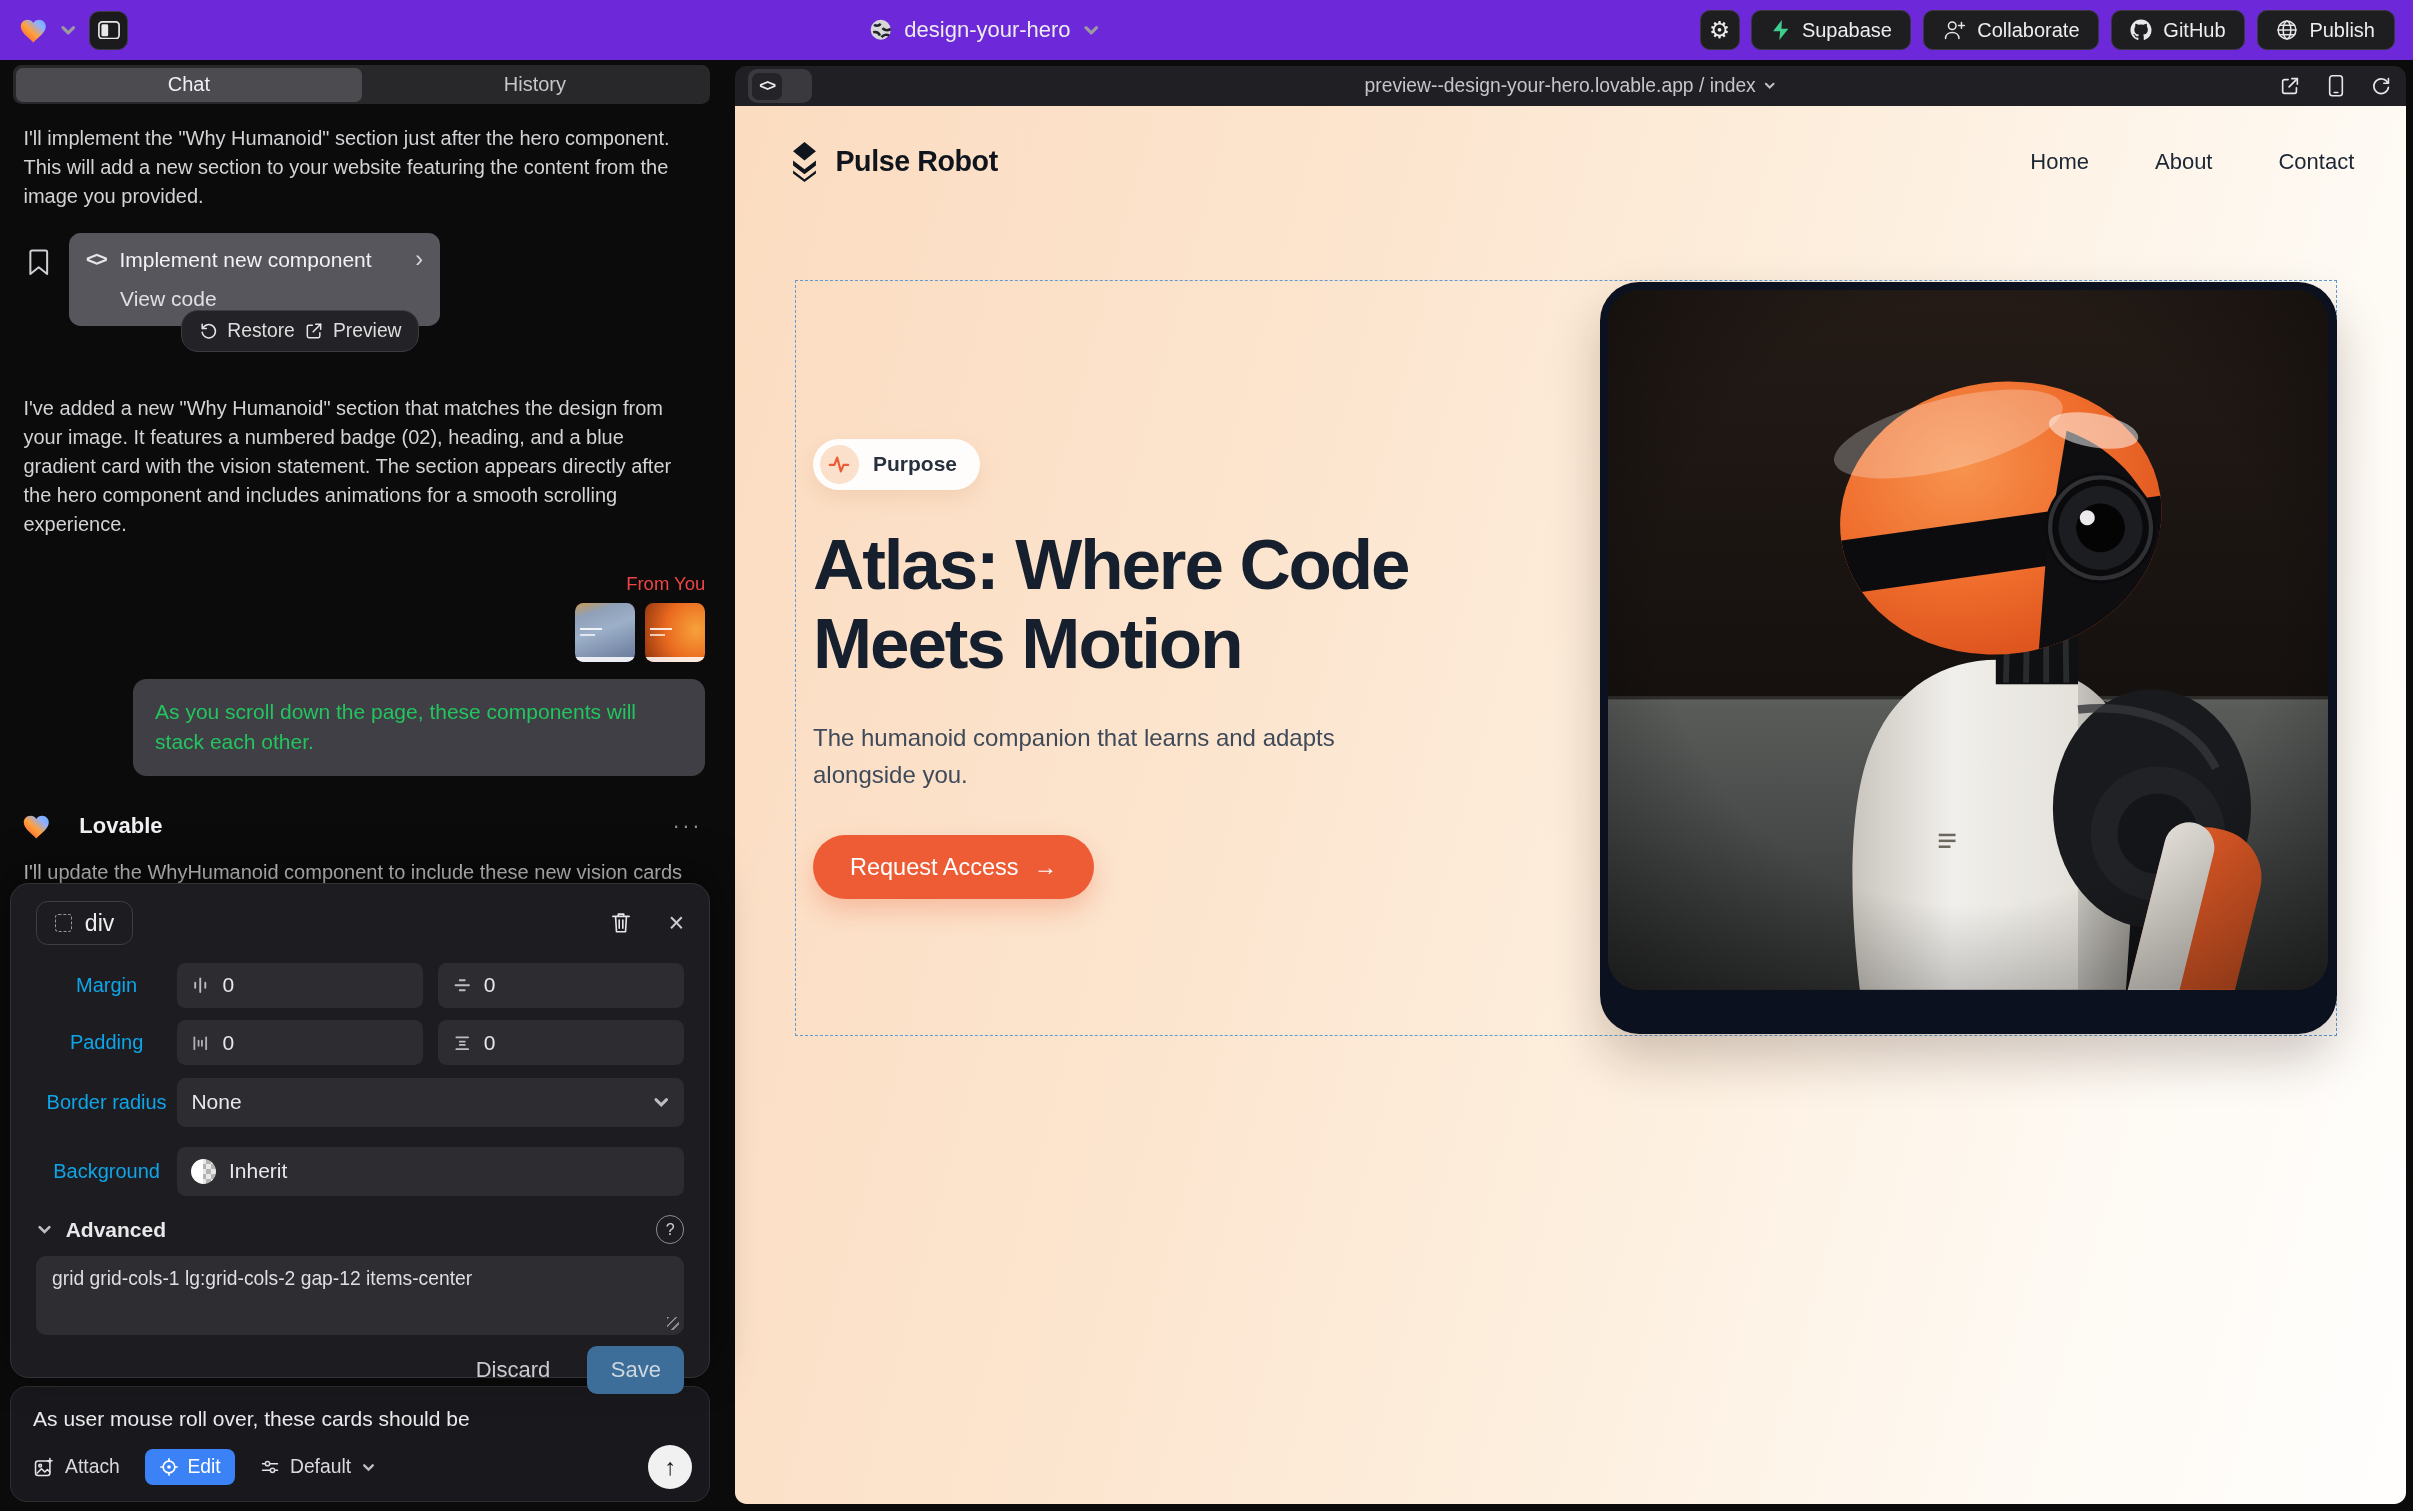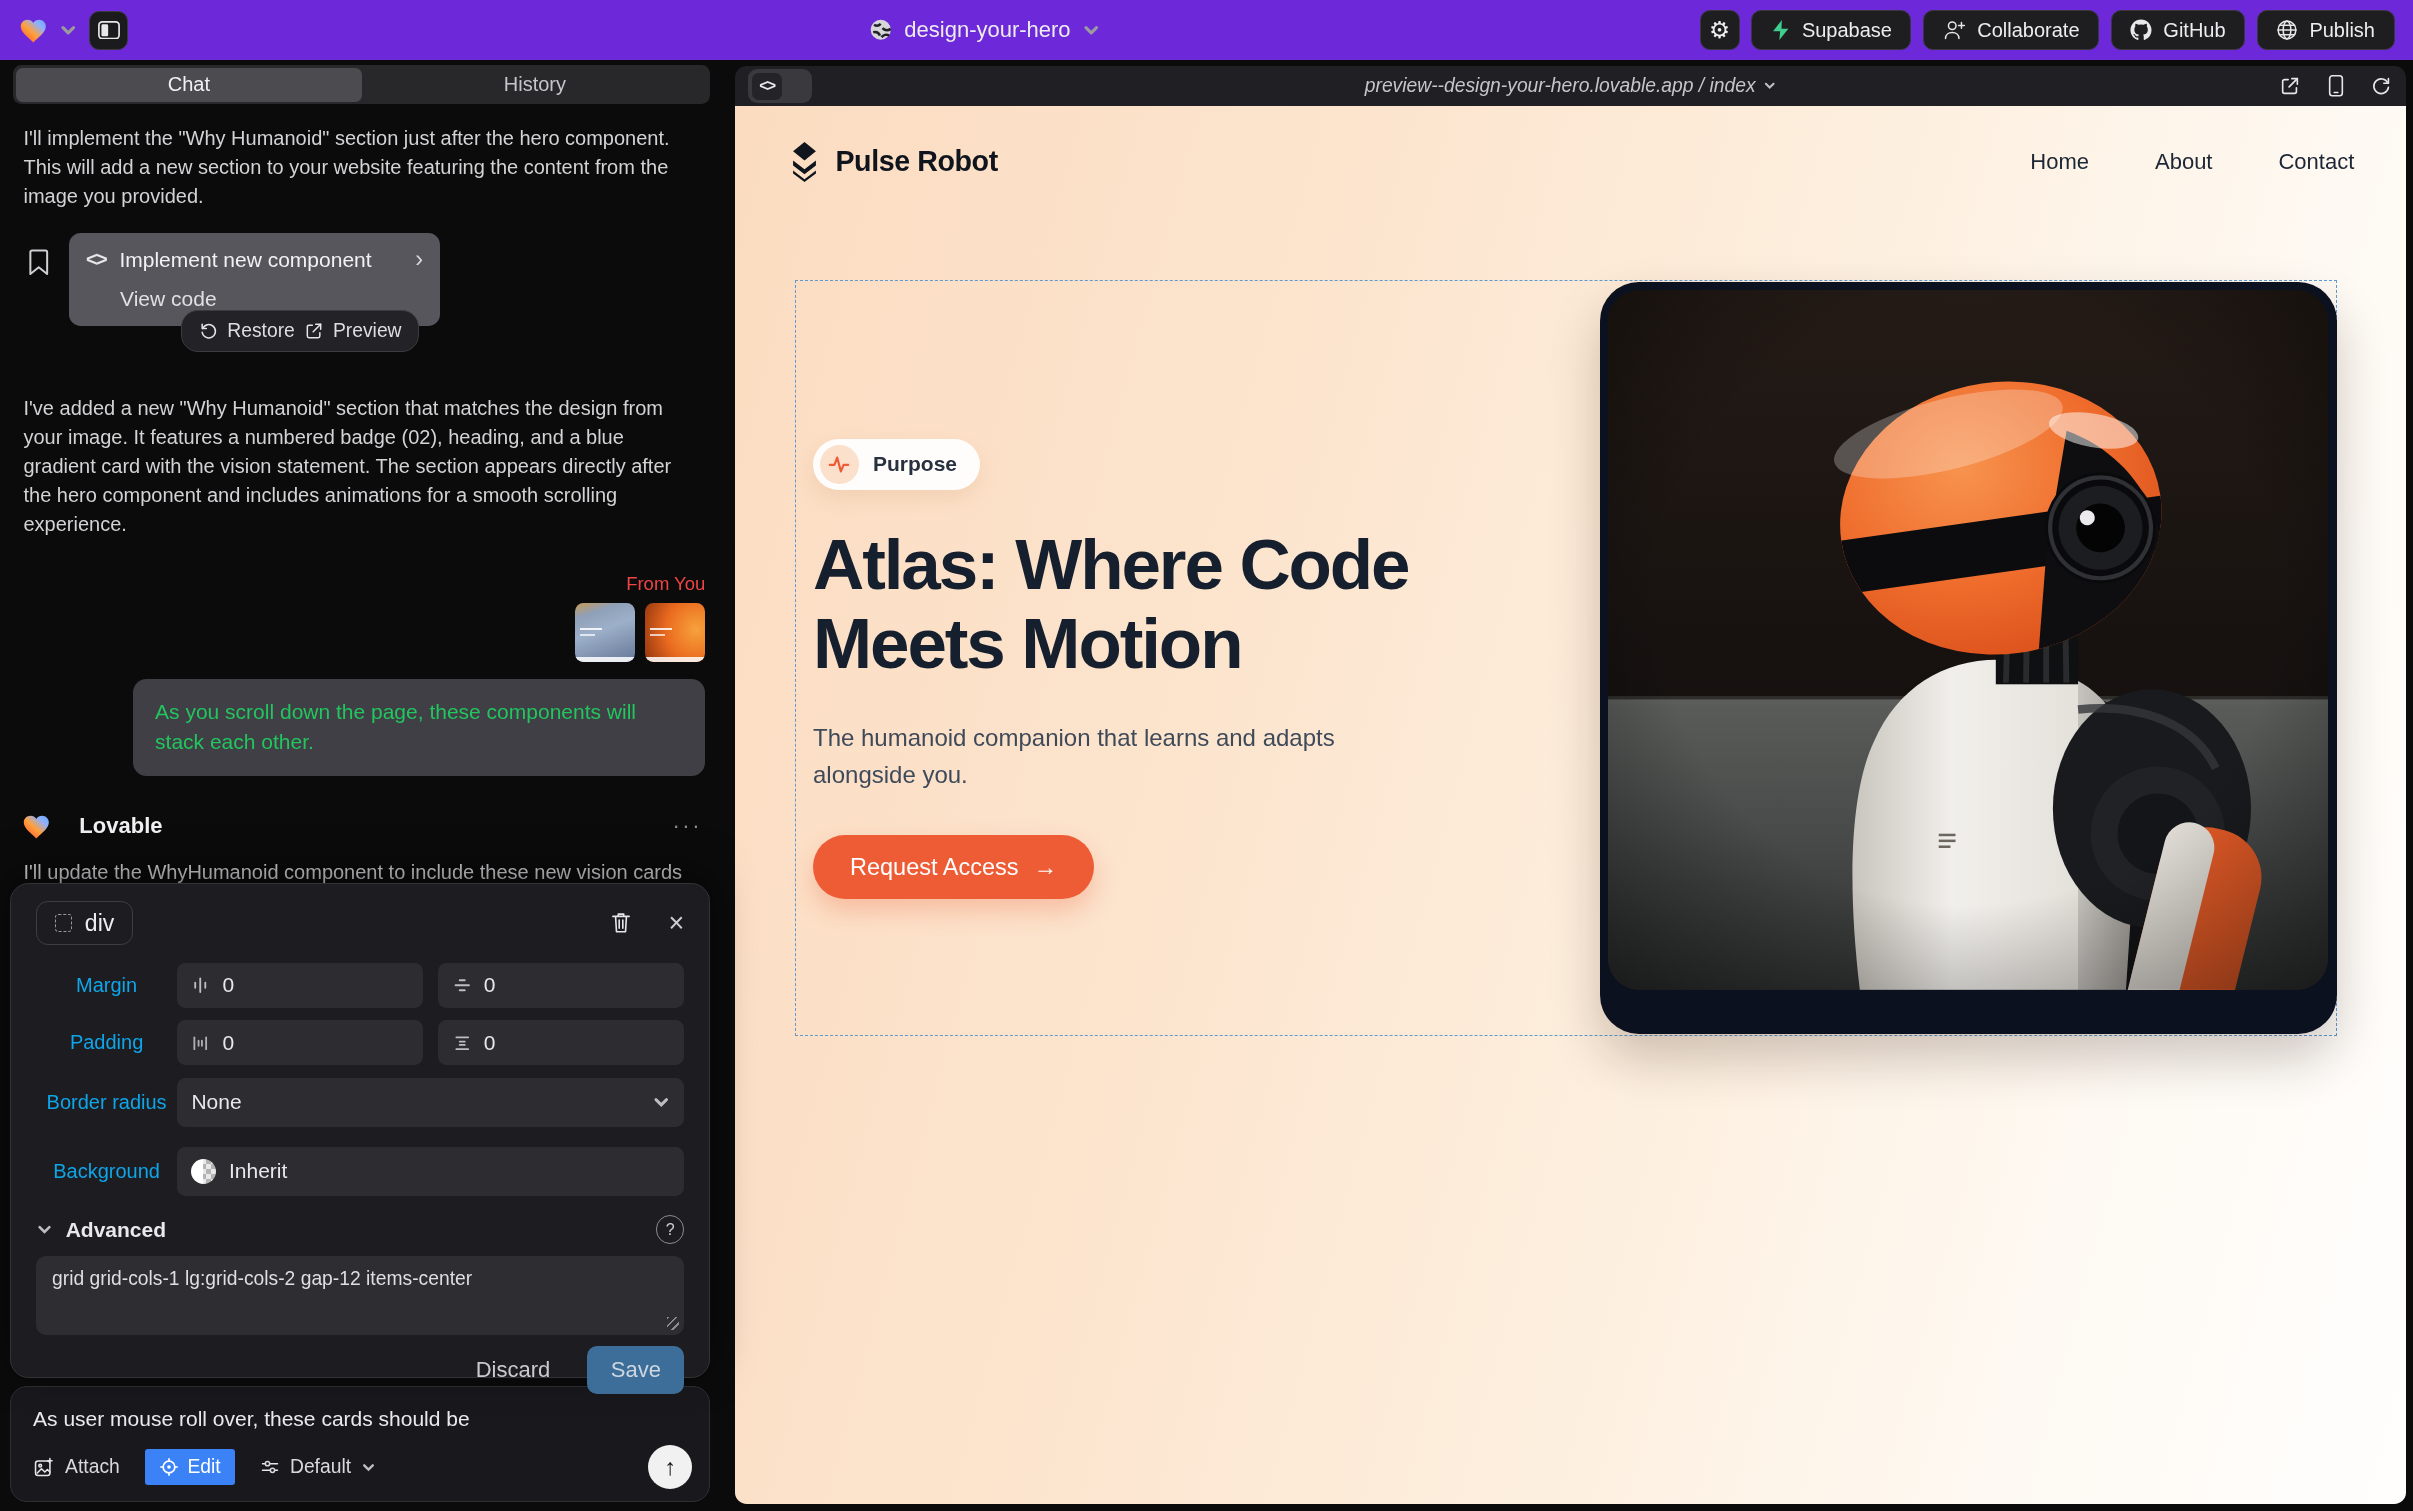--- a/index.html
+++ b/index.html
@@ -79,29 +79,29 @@
   .resize-h { position:absolute; right:5px; bottom:5px; width:12.6px; height:12.6px; background:repeating-linear-gradient(135deg,#8a8a90 0 1.7px,transparent 1.7px 5.9px); }
   .insp-foot { display:flex; align-items:center; justify-content:flex-end; gap:37px; margin-top:11.8px; }
   .discard { font-size:22px; color:#cbcbcf; }
   .save { background:#3d6e99; color:#ccd7e1; font-size:22px; border-radius:10px; padding:11px 23.5px; }
 
   
   .composer { position:absolute; left:1.7px; right:5px; bottom:3.4px; height:116px; background:#19191d; border:0.8px solid #2e2e33; border-radius:17px; padding:20px 22px; z-index:5; }
   .draft { font-size:21px; color:#eaeaec; }
   .composer-row { position:absolute; left:22px; right:17px; bottom:11.8px; display:flex; align-items:center; gap:25px; }
   .c-item { display:flex; align-items:center; gap:10px; font-size:19.3px; color:#d9d9dc; }
-  .edit-pill { display:flex; align-items:center; gap:8.4px; background:#3b82f6; border-radius:3px; padding:6.7px 14.3px; font-size:19.3px; color:#ffffff; }
+  .edit-pill { display:flex; align-items:center; gap:8.4px; background:#3b82f6; border-radius:8px; padding:6.7px 14.3px; font-size:19.3px; color:#ffffff; }
   .send { margin-left:auto; width:44px; height:44px; border-radius:50%; background:#f1f1f2; color:#141416; display:flex; align-items:center; justify-content:center; font-size:23.5px; font-weight:700; }
 
   
   .preview { position:absolute; left:735px; right:6.7px; top:66px; bottom:8.4px; background:#202024; border-radius:11.8px; overflow:hidden; }
   .browser-bar { height:40px; display:flex; align-items:center; padding:0 13.4px; position:relative; }
   .code-toggle { width:64px; height:34px; background:#39393e; border-radius:9.2px; display:flex; align-items:center; padding:3.4px; }
   .code-toggle .inner { width:30px; height:27px; background:#242428; border-radius:6.7px; display:flex; align-items:center; justify-content:center; font-size:16px; letter-spacing:-1.7px; color:#e8e8ea; font-weight:700; }
-  .address { position:absolute; left:0; right:0; top:0; height:40px; display:flex; align-items:center; justify-content:center; gap:7.6px; font-size:19.3px; color:#c6c6ca; pointer-events:none;font-style:italic; }
+  .address { position:absolute; left:0; right:0; top:0; height:40px; display:flex; align-items:center; justify-content:center; gap:7.6px; font-size:19.3px; color:#c6c6ca; pointer-events:none; }
   .bb-icons { margin-left:auto; display:flex; align-items:center; gap:25px; }
 
   .site { position:absolute; top:40px; left:0; right:0; bottom:0; overflow:hidden; color:#1b2533;
     background:linear-gradient(105deg,#fbdcc1 0%,#fce4cd 30%,#fdeedd 55%,#fefaf4 82%,#fffefd 100%); }
   .site-header { height:111px; display:flex; align-items:center; padding:0 52px; }
   .brand { display:flex; align-items:center; gap:13.4px; font-size:28.6px; font-weight:800; letter-spacing:-0.4px; color:#10151d; }
   .nav { margin-left:auto; display:flex; align-items:center; gap:66px; font-size:22px; font-weight:500; color:#1c2634; }
 
   .hero-box { position:absolute; left:60px; top:174px; width:1542px; height:756px; border:1.7px dashed #5f9ad1; }
   .hero-left { position:absolute; left:17px; top:158px; width:773px; }

